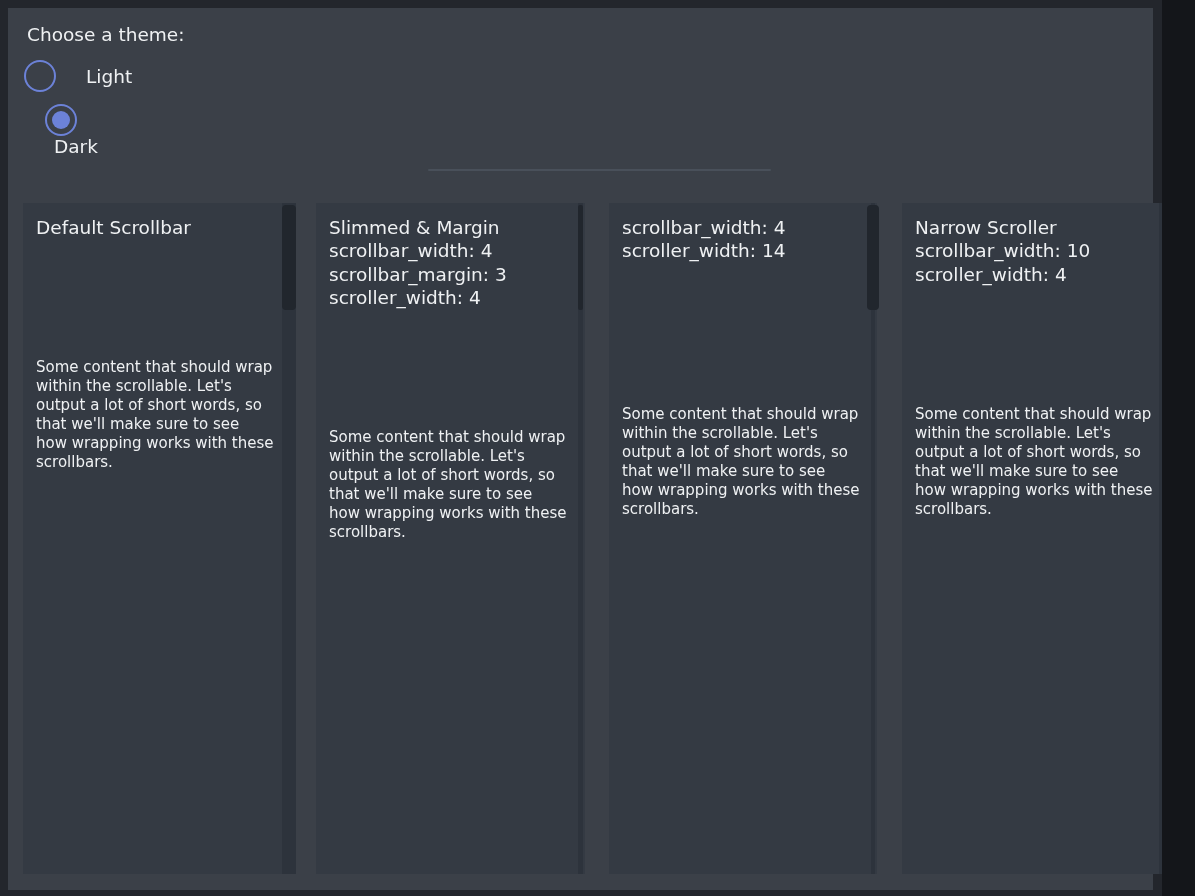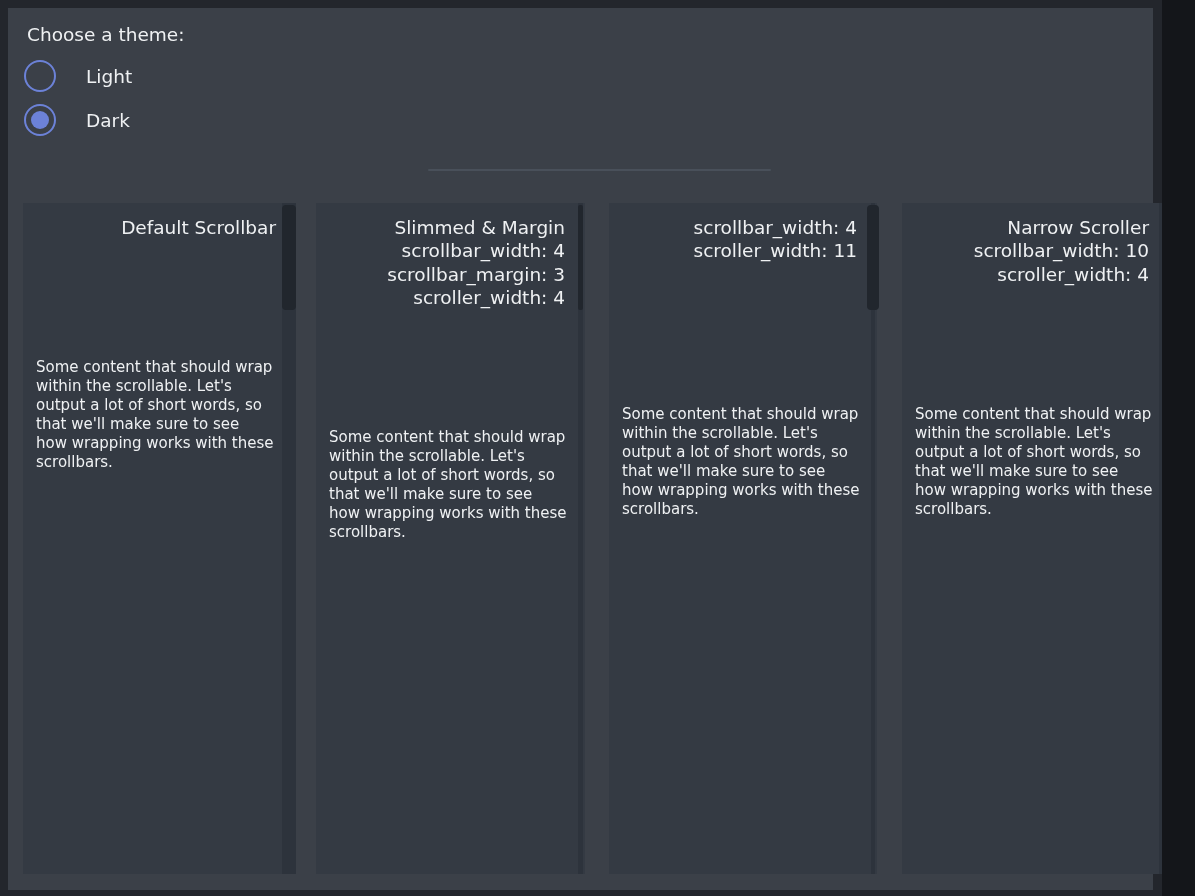--- a/index.html
+++ b/index.html
@@ -17,21 +17,21 @@
   
   .chooser-label {
     position:absolute; left:27px; top:23px;
     font-size:18.5px; line-height:23px;
   }
   .radio-row {
     position:absolute; left:24px; height:32px;
     display:flex; align-items:center; cursor:default;
   }
   .radio-row.light { top:60px; }
-  .radio-row.dark  { top:104px; }
+  .radio-row.dark  { top:104px;flex-direction:column; }
   .radio-circle {
     box-sizing:border-box; width:32px; height:32px;
     border:2px solid #6c82d8; border-radius:50%;
     display:flex; align-items:center; justify-content:center;
     flex:0 0 auto;
   }
   .radio-dot { width:18px; height:18px; border-radius:50%; background:#6c82d8; }
   .radio-label { margin-left:30px; font-size:18.5px; }
   
   .divider {
@@ -42,21 +42,21 @@
   .panel {
     position:absolute; top:203px; height:671px;
     background:#343a43;
   }
   .p1 { left:23px;  width:273px; }
   .p2 { left:316px; width:269px; }
   .p3 { left:609px; width:268px; }
   .p4 { left:902px; width:267px; }
   .panel-header {
     position:absolute; left:13px; top:13px; right:20px;
-    font-size:18.5px; line-height:23.4px;text-align:right;
+    font-size:18.5px; line-height:23.4px;
   }
   .panel-content {
     position:absolute; left:13px; width:238px;
     font-size:15px; line-height:19px;
     white-space:normal;
   }
   .p1 .panel-content { top:155px; }
   .p2 .panel-content { top:225px; }
   .p3 .panel-content { top:202px; }
   .p4 .panel-content { top:202px; }
@@ -113,21 +113,21 @@
       <div>scroller_width: 4</div>
     </div>
     <div class="panel-content">Some content that should wrap within the scrollable. Let's output a lot of short words, so that we'll make sure to see how wrapping works with these scrollbars.</div>
     <div class="sb-track"></div>
     <div class="sb-thumb"></div>
   </div>
 
   <div class="panel p3">
     <div class="panel-header">
       <div>scrollbar_width: 4</div>
-      <div>scroller_width: 11</div>
+      <div>scroller_width: 14</div>
     </div>
     <div class="panel-content">Some content that should wrap within the scrollable. Let's output a lot of short words, so that we'll make sure to see how wrapping works with these scrollbars.</div>
     <div class="sb-track"></div>
     <div class="sb-thumb"></div>
   </div>
 
   <div class="panel p4">
     <div class="panel-header">
       <div>Narrow Scroller</div>
       <div>scrollbar_width: 10</div>

